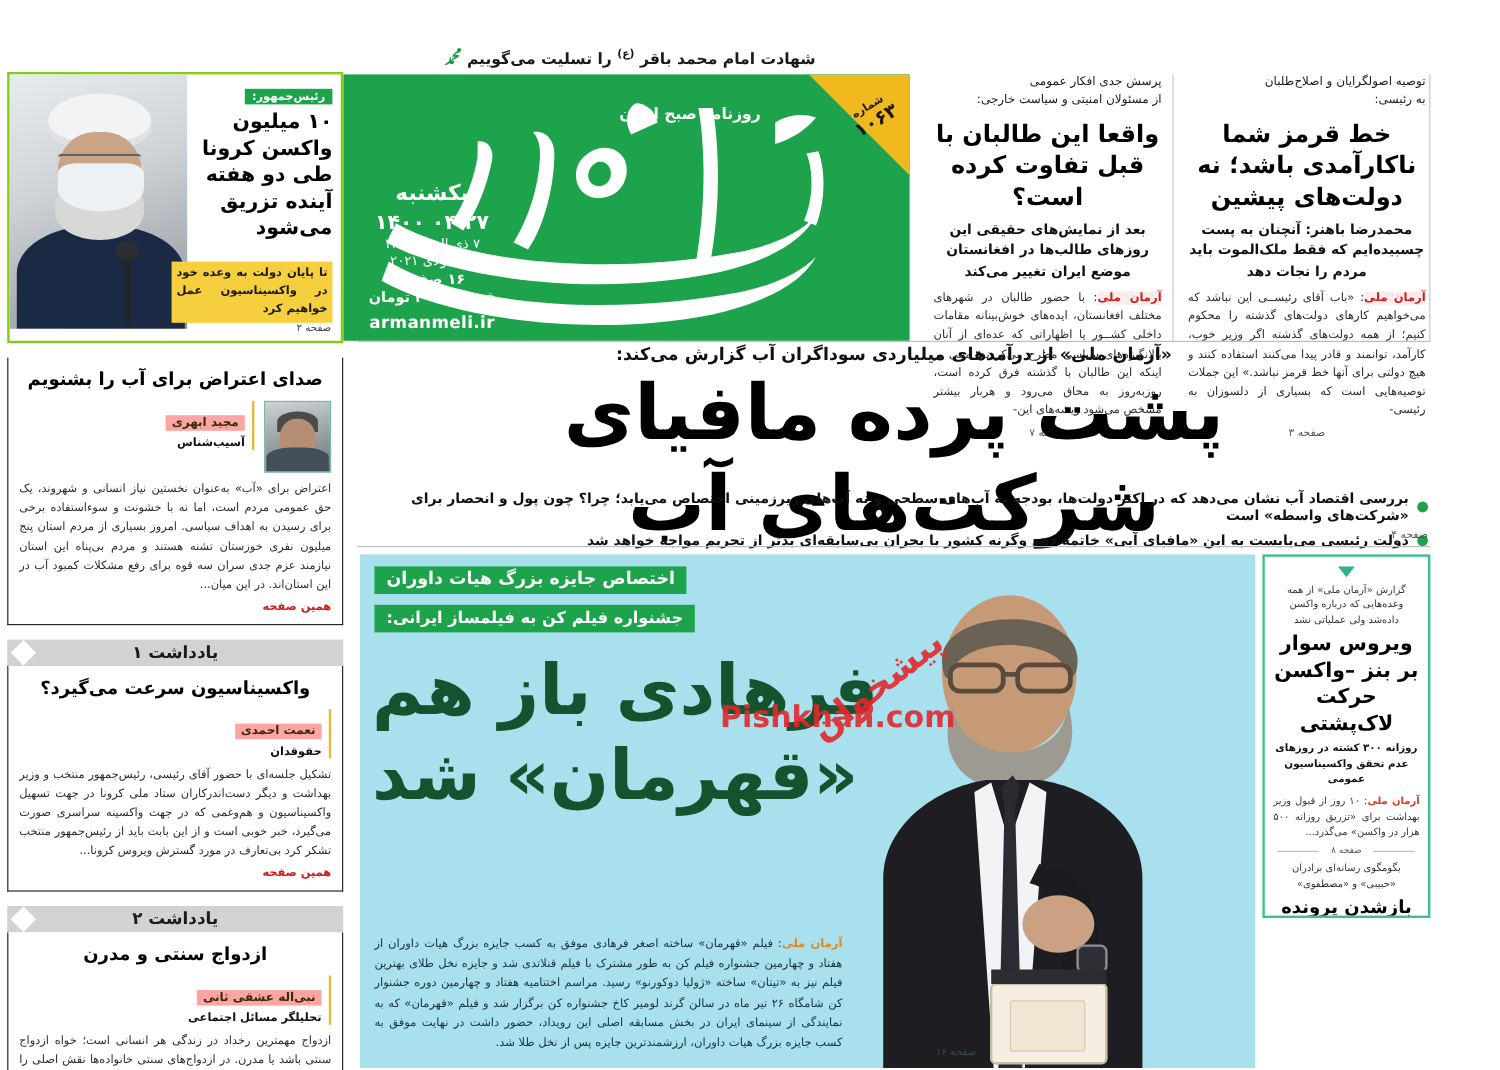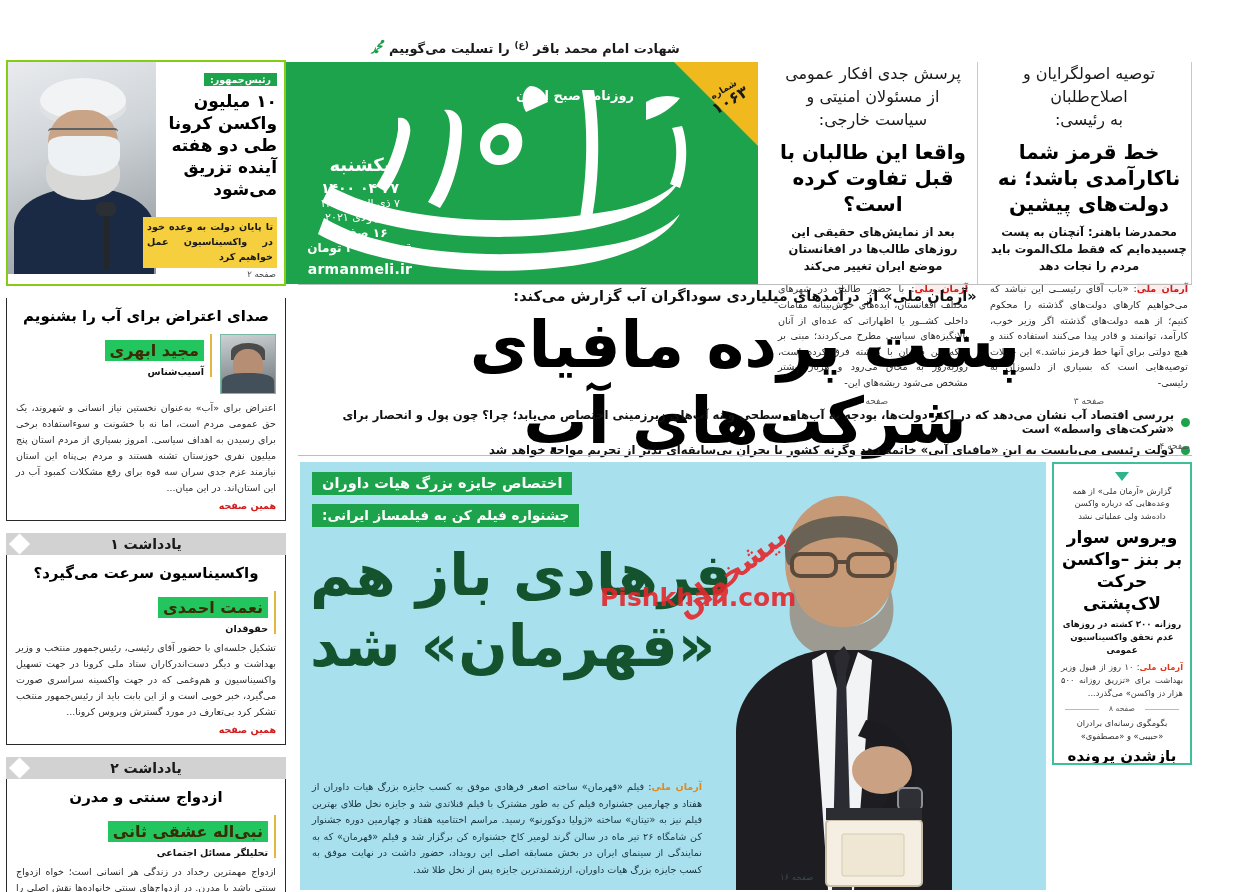--- a/index.html
+++ b/index.html
@@ -46,31 +46,31 @@
   }
   .logo-art {
     position: absolute; top: 6px; left: 8px; width: 420px; height: 216px;
     pointer-events: none;
   }
   .date-block {
     position: absolute; bottom: 6px; left: 10px; width: 128px;
     text-align: center; color: #fff; line-height: 1.3;
   }
   .date-block .dow { font-size: 18px; font-weight: bold; display:block; margin-bottom:2px;}
-  .date-block .r1 { font-size: 14px; font-weight: bold; display:block; }
+  .date-block .r1 { font-size: 17px; font-weight: bold; display:block; }
   .date-block .r { font-size: 11px; display: block; }
   .date-block .rb { font-size: 12px; font-weight:bold; display:block; }
   .date-block .site {
     font-size: 14px; font-weight: bold; display: block; margin-top: 3px;
     font-family: "DejaVu Sans", sans-serif; letter-spacing: 0.3px; direction: ltr;
   }
 
   
   .topcol { position: absolute; top: 62px; }
-  .topcol .kicker { font-size: 16px; color: #1a1a1a; text-align: center; line-height: 1.45; }
+  .topcol .kicker { font-size: 10px; color: #1a1a1a; text-align: right; line-height: 1.45; }
   .topcol h2 { font-size: 20px; line-height: 1.32; text-align: center; color: #000; margin: 7px 0 6px; letter-spacing: -0.4px;}
   .topcol .lead { font-size: 11.5px; font-weight: bold; line-height: 1.5; text-align: center; color:#111; }
   .topcol .body { font-size: 9.6px; line-height: 1.62; text-align: justify; color: #2b2b2b; margin-top: 6px; }
   .topcol .body .src { color: #d01d1d; font-weight: bold; background: #fdecec;}
   .topcol .pagemark { font-size: 9px; color: #555; text-align: center; margin-top: 6px; }
 
   #col-a { right: 62px; width: 198px; }
   #col-b { right: 282px; width: 190px; }
 
   .vdiv { position: absolute; width: 1px; background: #c9c9c9; }
@@ -193,22 +193,22 @@
   .author-photo .hair {
     position: absolute; left: 50%; top: 8px; width: 34px; height: 17px;
     transform: translateX(-50%); border-radius: 50% 50% 0 0; background: #4b4b4b;
   }
   .author-photo .body-sh {
     position: absolute; left: 50%; bottom: 0; width: 52px; height: 20px;
     transform: translateX(-50%); border-radius: 40% 40% 0 0; background: #43505a;
   }
   .author-meta { flex: 1; padding-top: 6px; border-right: 2px solid #e3b93d; padding-right: 6px; }
   .author-name {
-    display: inline-block; font-size: 16px; font-weight: bold; color: #3a2c05;
-    background: #22c55e; padding: 1px 5px;
+    display: inline-block; font-size: 10px; font-weight: bold; color: #3a2c05;
+    background: #fca5a5; padding: 1px 5px;
   }
   .author-title { font-size: 9.5px; font-weight: bold; color: #111; margin-top: 5px; }
   .card-text { font-size: 9.5px; line-height: 1.68; text-align: justify; color: #2c2c2c; }
   .same-page {
     font-size: 9.5px; font-weight: bold; color: #d31a1a; margin-top: 4px; display:inline-block;
   }
   .same-page-row { display: flex; justify-content: space-between; align-items: center; }
 
   
   .pres-card { position: relative; margin: 0 8px 12px 6px; border: 2px solid #84cc16; height: 226px; background:#fff; overflow:hidden;}

